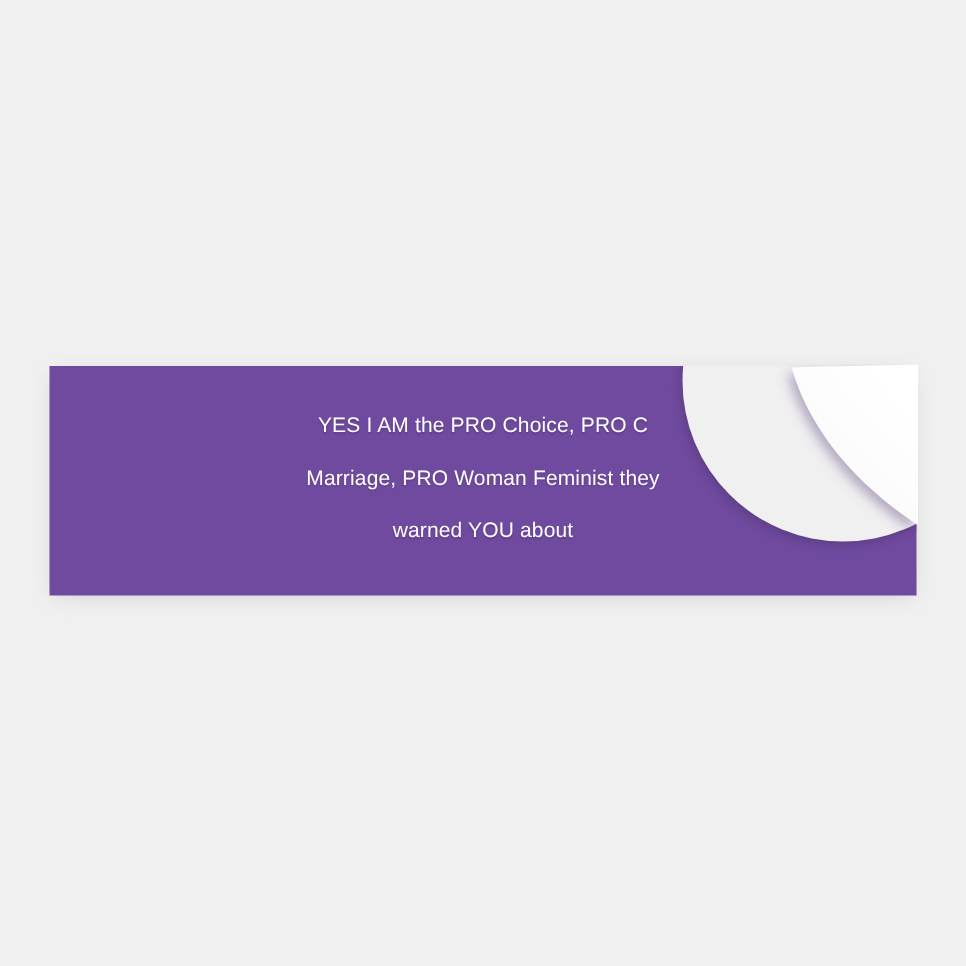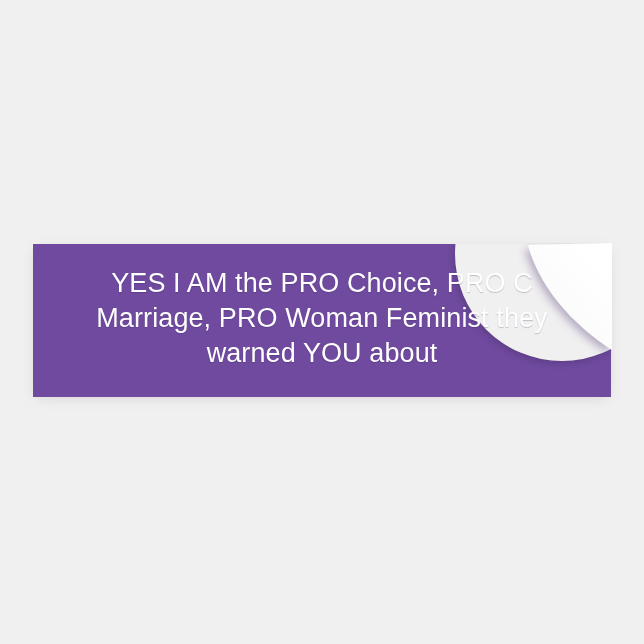--- a/index.html
+++ b/index.html
@@ -66,21 +66,21 @@
   
   #sticker-text {
     position: absolute;
     left: 0;
     right: 0;
     top: 22px;
     padding: 0 22px;
     box-sizing: border-box;
     text-align: center;
     color: #ffffff;
-    font-size: 27px;
+    font-size: 14px;
     line-height: 35px;
     letter-spacing: .1px;
     white-space: pre-line;
     text-shadow: 0 1px 1px rgba(50,30,75,.25);
     z-index: 3;
   }
 
   
   #peel {
     position: absolute;

